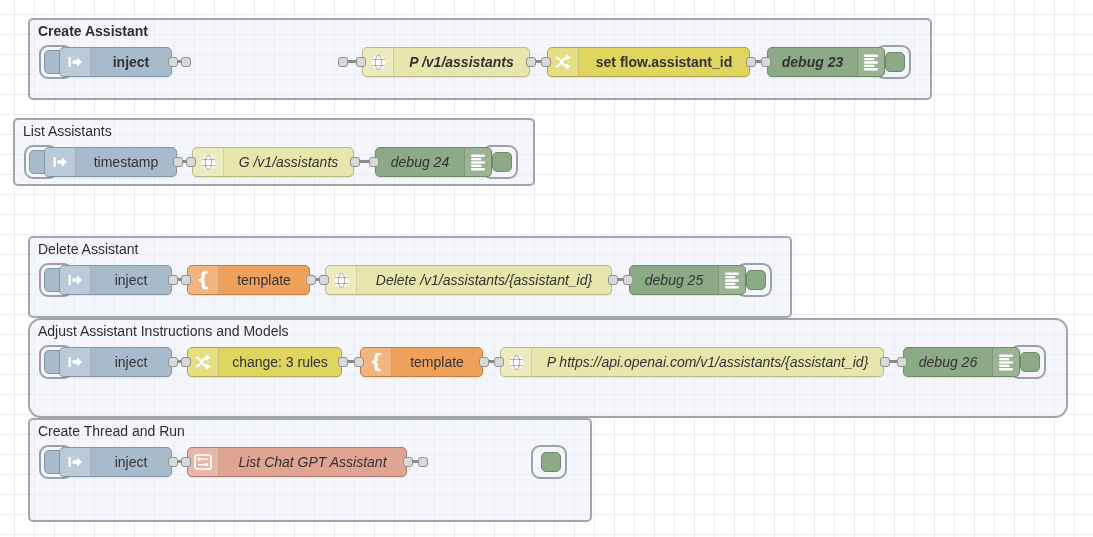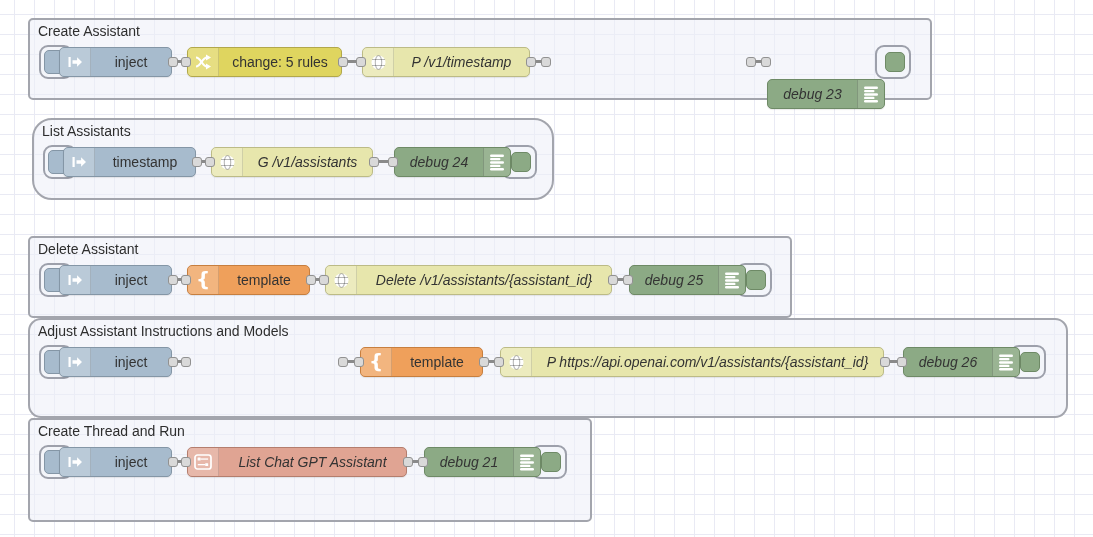--- a/index.html
+++ b/index.html
@@ -52,98 +52,98 @@
   .capsule .fill{position:absolute;border-radius:5px;box-sizing:border-box;}
   .inject-capsule .fill{left:3px;top:3px;right:3px;bottom:3px;background:#a7bbcd;border:1px solid #8496a6;}
   .debug-capsule{width:36px;}
   .debug-capsule .fill{right:4px;top:5px;width:20px;height:20px;background:#8caa85;border:1px solid #6e8a66;}
 </style>
 </head>
 <body>
 
 <div class="canvas">
 
-  <div class="group" style="left:28px;top:18px;width:904px;height:82px;">
+  <div class="group" style="left:28px;top:18px;width:904px;height:82px;font-weight:bold;">
     <span class="group-label">Create Assistant</span>
 
     <div class="capsule inject-capsule" style="left:9px;top:25px;">
         <span class="fill"></span>
       </div>
     <div class="node n-inject" style="left:29px;top:27px;width:113px;">
       <span class="icon-box">
           <svg width="16" height="16" viewBox="0 0 16 16" fill="#fff">
             <rect x="1.5" y="3" width="2.2" height="10"></rect>
             <path d="M5.5 6.2h4.6V3.2L15 8l-4.9 4.8V9.8H5.5z"></path>
           </svg>
         </span>
       <span class="lbl">inject</span>
     </div>
 
     <div class="wire" style="left:143px;top:40px;width:13px;"></div>
     <div class="port" style="left:138px;top:37px;"></div>
     <div class="port" style="left:151px;top:37px;"></div>
 
-    <div class="node n-change" style="left:157px;top:27px;width:155px;">
-      <span class="icon-box">
-          <svg width="16" height="16" viewBox="0 0 16 16">
-            <g stroke="#fff" stroke-width="2.2" fill="none">
-              <path d="M1 3.5C6 3.5 7 12.5 12 12.5"></path>
-              <path d="M1 12.5C6 12.5 7 3.5 12 3.5"></path>
-            </g>
-            <path fill="#fff" d="M11 .5L16 3.5 11 6.5z"></path>
-            <path fill="#fff" d="M11 9.5L16 12.5 11 15.5z"></path>
-          </svg>
-        </span>
-      <span class="lbl">change: 5 rules</span>
-    </div>
 
     <div class="wire" style="left:313px;top:40px;width:18px;"></div>
     <div class="port" style="left:308px;top:37px;"></div>
     <div class="port" style="left:326px;top:37px;"></div>
 
     <div class="node n-http italic" style="left:332px;top:27px;width:168px;">
       <span class="icon-box">
           <svg width="17" height="17" viewBox="0 0 17 17">
             <circle cx="8.5" cy="8.5" r="7" fill="#fff"></circle>
             <g stroke="rgba(0,0,0,0.28)" stroke-width="1.1" fill="none">
               <ellipse cx="8.5" cy="8.5" rx="3.2" ry="7"></ellipse>
               <path d="M2 5.5h13M2 11.5h13"></path>
             </g>
           </svg>
         </span>
-      <span class="lbl">P /v1/timestamp</span>
+      <span class="lbl">P /v1/assistants</span>
     </div>
 
     <div class="wire" style="left:501px;top:40px;width:15px;"></div>
     <div class="port" style="left:496px;top:37px;"></div>
     <div class="port" style="left:511px;top:37px;"></div>
 
+    <div class="node n-change" style="left:517px;top:27px;width:203px;">
+      <span class="icon-box">
+          <svg width="16" height="16" viewBox="0 0 16 16">
+            <g stroke="#fff" stroke-width="2.2" fill="none">
+              <path d="M1 3.5C6 3.5 7 12.5 12 12.5"></path>
+              <path d="M1 12.5C6 12.5 7 3.5 12 3.5"></path>
+            </g>
+            <path fill="#fff" d="M11 .5L16 3.5 11 6.5z"></path>
+            <path fill="#fff" d="M11 9.5L16 12.5 11 15.5z"></path>
+          </svg>
+        </span>
+      <span class="lbl">set flow.assistant_id</span>
+    </div>
 
     <div class="wire" style="left:721px;top:40px;width:15px;"></div>
     <div class="port" style="left:716px;top:37px;"></div>
     <div class="port" style="left:731px;top:37px;"></div>
 
     <div class="capsule debug-capsule" style="left:845px;top:25px;">
         <span class="fill"></span>
       </div>
-    <div class="node n-debug italic" style="left:737px;top:27px;width:118px;margin-top:32px;">
+    <div class="node n-debug italic" style="left:737px;top:27px;width:118px;">
       <span class="lbl">debug 23</span>
       <span class="icon-box right">
           <svg width="14" height="17" viewBox="0 0 14 17" fill="#fff">
             <rect y="0.5" width="14" height="2.4" rx="1.2"></rect>
             <rect y="3.9" width="10.5" height="2.4" rx="1.2"></rect>
             <rect y="7.3" width="14" height="2.4" rx="1.2"></rect>
             <rect y="10.7" width="10.5" height="2.4" rx="1.2"></rect>
             <rect y="14.1" width="14" height="2.4" rx="1.2"></rect>
           </svg>
         </span>
     </div>
   </div>
 
-  <div class="group" style="left:32px;top:118px;width:522px;height:82px;border-radius:20px;">
+  <div class="group" style="left:13px;top:118px;width:522px;height:68px;">
     <span class="group-label">List Assistants</span>
 
     <div class="capsule inject-capsule" style="left:9px;top:25px;">
         <span class="fill"></span>
       </div>
     <div class="node n-inject" style="left:29px;top:27px;width:133px;">
       <span class="icon-box">
           <svg width="16" height="16" viewBox="0 0 16 16" fill="#fff">
             <rect x="1.5" y="3" width="2.2" height="10"></rect>
             <path d="M5.5 6.2h4.6V3.2L15 8l-4.9 4.8V9.8H5.5z"></path>
@@ -268,20 +268,33 @@
             <path d="M5.5 6.2h4.6V3.2L15 8l-4.9 4.8V9.8H5.5z"></path>
           </svg>
         </span>
       <span class="lbl">inject</span>
     </div>
 
     <div class="wire" style="left:143px;top:40px;width:13px;"></div>
     <div class="port" style="left:138px;top:37px;"></div>
     <div class="port" style="left:151px;top:37px;"></div>
 
+    <div class="node n-change" style="left:157px;top:27px;width:155px;">
+      <span class="icon-box">
+          <svg width="16" height="16" viewBox="0 0 16 16">
+            <g stroke="#fff" stroke-width="2.2" fill="none">
+              <path d="M1 3.5C6 3.5 7 12.5 12 12.5"></path>
+              <path d="M1 12.5C6 12.5 7 3.5 12 3.5"></path>
+            </g>
+            <path fill="#fff" d="M11 .5L16 3.5 11 6.5z"></path>
+            <path fill="#fff" d="M11 9.5L16 12.5 11 15.5z"></path>
+          </svg>
+        </span>
+      <span class="lbl">change: 3 rules</span>
+    </div>
 
     <div class="wire" style="left:313px;top:40px;width:16px;"></div>
     <div class="port" style="left:308px;top:37px;"></div>
     <div class="port" style="left:324px;top:37px;"></div>
 
     <div class="node n-template" style="left:330px;top:27px;width:123px;">
       <span class="icon-box">
           <span class="brace">{</span>
         </span>
       <span class="lbl">template</span>
@@ -360,27 +373,15 @@
       <span class="lbl">List Chat GPT Assistant</span>
     </div>
 
     <div class="wire" style="left:378px;top:40px;width:15px;"></div>
     <div class="port" style="left:373px;top:37px;"></div>
     <div class="port" style="left:388px;top:37px;"></div>
 
     <div class="capsule debug-capsule" style="left:501px;top:25px;">
         <span class="fill"></span>
       </div>
-    <div class="node n-debug italic" style="left:394px;top:27px;width:117px;">
-      <span class="lbl">debug 21</span>
-      <span class="icon-box right">
-          <svg width="14" height="17" viewBox="0 0 14 17" fill="#fff">
-            <rect y="0.5" width="14" height="2.4" rx="1.2"></rect>
-            <rect y="3.9" width="10.5" height="2.4" rx="1.2"></rect>
-            <rect y="7.3" width="14" height="2.4" rx="1.2"></rect>
-            <rect y="10.7" width="10.5" height="2.4" rx="1.2"></rect>
-            <rect y="14.1" width="14" height="2.4" rx="1.2"></rect>
-          </svg>
-        </span>
-    </div>
   </div>
 
 </div>
 
 </body></html>

